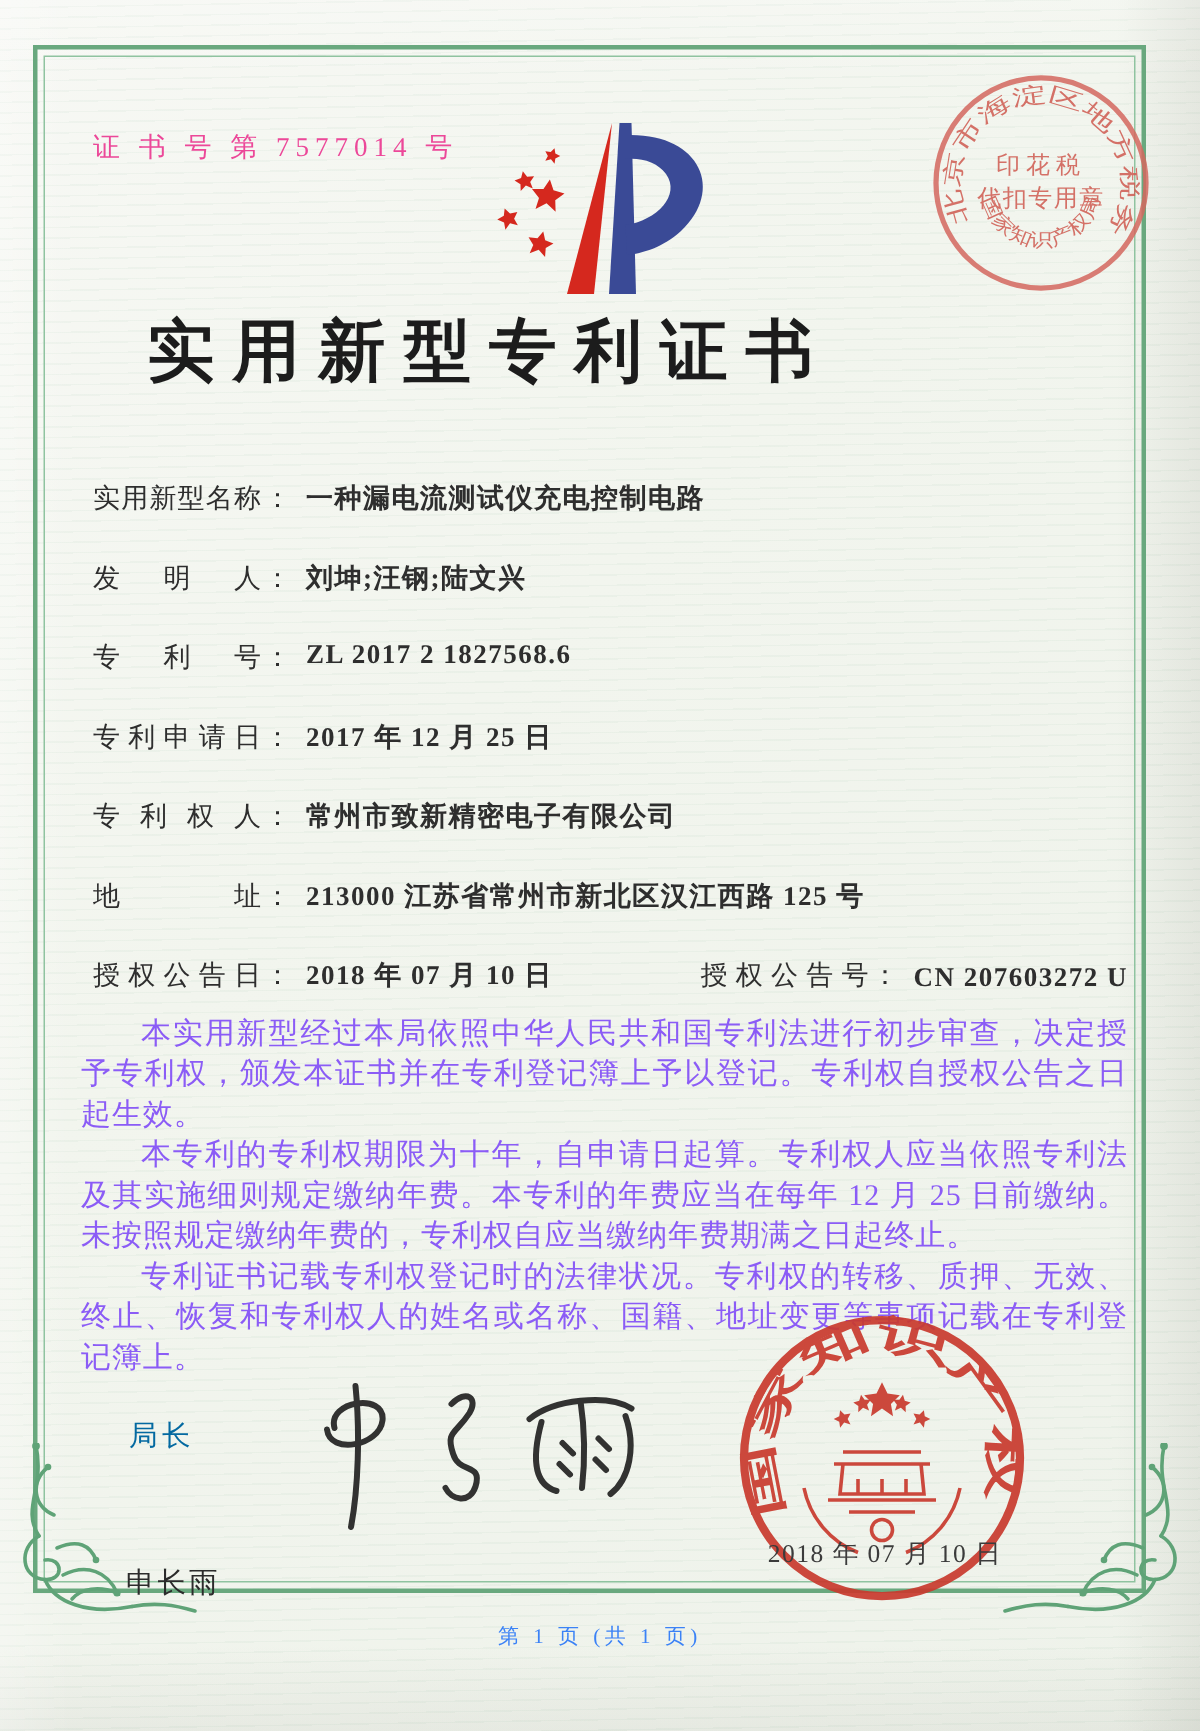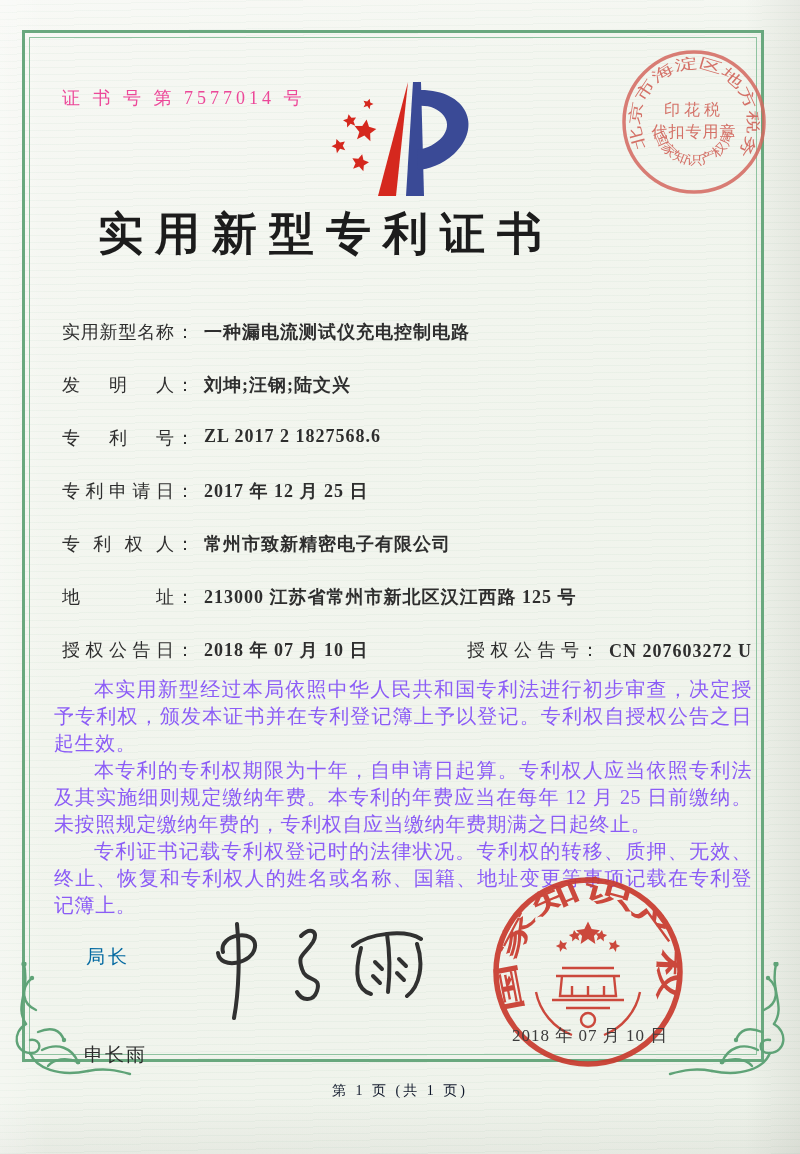--- a/index.html
+++ b/index.html
@@ -69,21 +69,21 @@
 
   .seal-main { position:absolute; left:486px; top:870px; width:204px; height:204px; opacity:.92; }
   .seal-date {
     position:absolute; left:492px; top:1024px; width:196px; text-align:center;
     font-size:17px; color:#3b3b3b; letter-spacing:1px;
   }
   .seal-tax { position:absolute; left:608px; top:36px; width:172px; height:172px; opacity:.85; }
 
   .footer {
     position:absolute; left:0; top:1082px; width:800px; text-align:center;
-    font-size:14px; color:#0f172a; letter-spacing:3px;
+    font-size:14px; color:#3b82f6; letter-spacing:3px;
   }
 </style>
 </head>
 <body>
 
 <svg width="0" height="0" style="position:absolute" aria-hidden="true">
   <defs>
     <path id="star-shape" d="M0,-10 L2.94,-4.05 9.51,-3.09 4.76,1.55 5.88,8.09 0,4 -5.88,8.09 -4.76,1.55 -9.51,-3.09 -2.94,-4.05 Z"></path>
   </defs>
 </svg>

